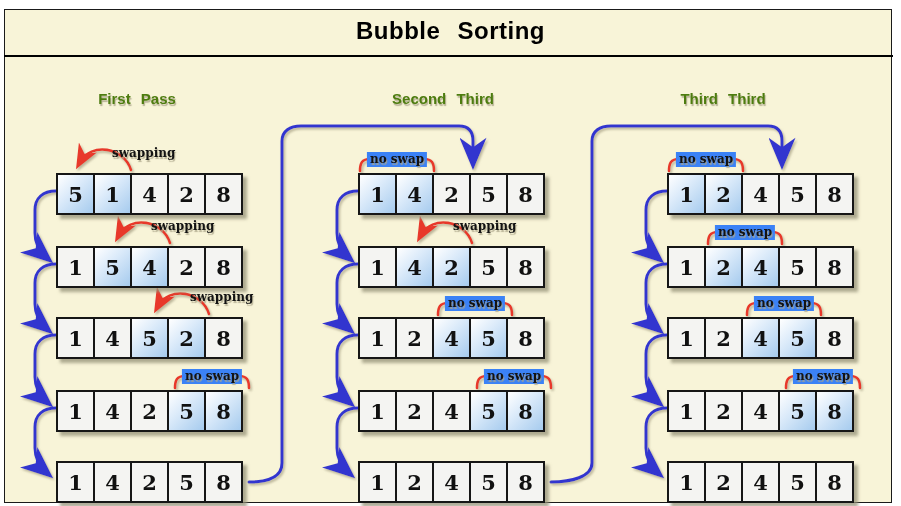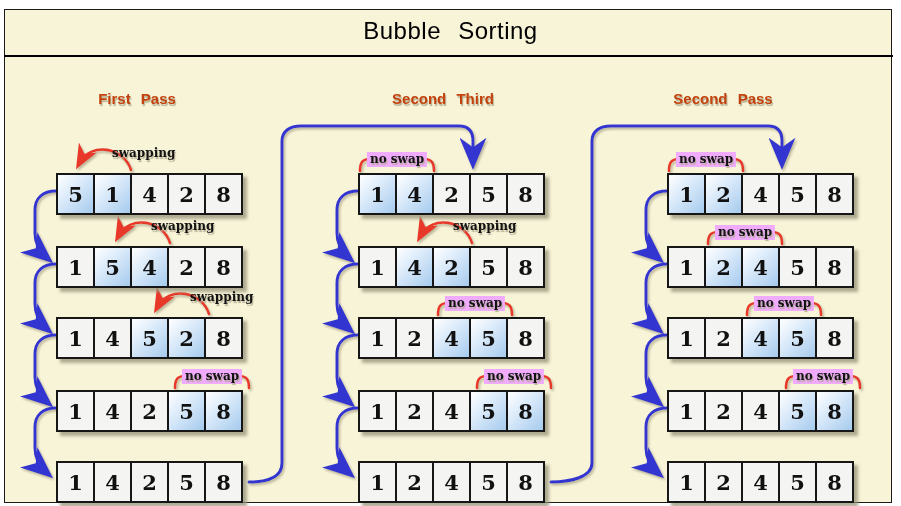--- a/index.html
+++ b/index.html
@@ -1,51 +1,51 @@
 <!DOCTYPE html>
 <html><head>
 <meta charset="utf-8">
 <style>
   html,body{margin:0;padding:0;background:#ffffff;}
   .stage{position:relative;width:901px;height:506px;overflow:hidden;
          font-family:"Liberation Sans",sans-serif;}
   .panel{position:absolute;left:4px;top:9px;width:888px;height:494px;
          background:#f8f4d8;border:1px solid #1a1a1a;box-sizing:border-box;}
   .title{position:absolute;left:0;right:0;top:17px;text-align:center;
-         font-size:24px;font-weight:normal;color:#000;word-spacing:10px;letter-spacing:.5px;}
+         font-size:24px;font-weight:bold;color:#000;word-spacing:10px;letter-spacing:.5px;}
   .rule{position:absolute;left:4px;width:889px;top:55px;border-top:2px solid #000;height:0;}
   .pass-header{position:absolute;top:90px;transform:translateX(-50%);
-         font-size:15px;font-weight:bold;color:#c2410c;word-spacing:6px;
+         font-size:15px;font-weight:bold;color:#4d7c0f;word-spacing:6px;
          text-shadow:1px 1.5px 1px rgba(172,166,138,.85);white-space:nowrap;}
   .h0{left:137px}.h1{left:443px}.h2{left:723px}
   .array-row{position:absolute;display:flex;
          box-shadow:4px 4px 3px rgba(150,146,120,.75);}
   .cell{width:39px;height:42px;box-sizing:border-box;border:2px solid #161616;
         margin-left:-2px;background:#f4f4f2;display:flex;align-items:center;
         justify-content:center;font-family:"DejaVu Serif",serif;font-size:21px;
         font-weight:bold;color:#111;}
   .cell:first-child{margin-left:0;}
   .cell.hl{background:linear-gradient(135deg,#ffffff 0%,#dcebfa 40%,#a6cbee 100%);}
   .ann-label{position:absolute;font-family:"DejaVu Serif",serif;font-size:12px;
         font-weight:bold;color:#131313;white-space:nowrap;line-height:15px;
         text-shadow:1px 1.5px 1px rgba(172,166,138,.8);}
-  .ann-label.noswap{transform:translateX(-50%);background:#f0abfc;padding:0 3px;}
+  .ann-label.noswap{transform:translateX(-50%);background:#3b82f6;padding:0 3px;}
   svg.arrows{position:absolute;left:0;top:0;pointer-events:none;}
 </style>
 </head>
 <body>
 
 <div class="stage" id="stage">
   <div class="panel"></div>
   <div class="title">Bubble Sorting</div>
   <div class="rule"></div>
 
   <div class="pass-header h0">First Pass</div>
   <div class="pass-header h1">Second Third</div>
-  <div class="pass-header h2">Second Pass</div>
+  <div class="pass-header h2">Third Third</div>
 
   <svg class="arrows" width="901" height="506">
     <defs>
       <marker id="mblue" viewBox="0 0 12 10" refX="9" refY="5" markerWidth="11" markerHeight="9" orient="auto">
         <path d="M0,0 L12,5 L0,10 L3.5,5 z" fill="#3336cf"></path>
       </marker>
       <marker id="mred" viewBox="0 0 12 10" refX="8" refY="5" markerWidth="10" markerHeight="8" orient="auto">
         <path d="M0,0 L12,5 L0,10 L3.5,5 z" fill="#e8392b"></path>
       </marker>
       <filter id="soft" x="-20%" y="-20%" width="140%" height="140%">

